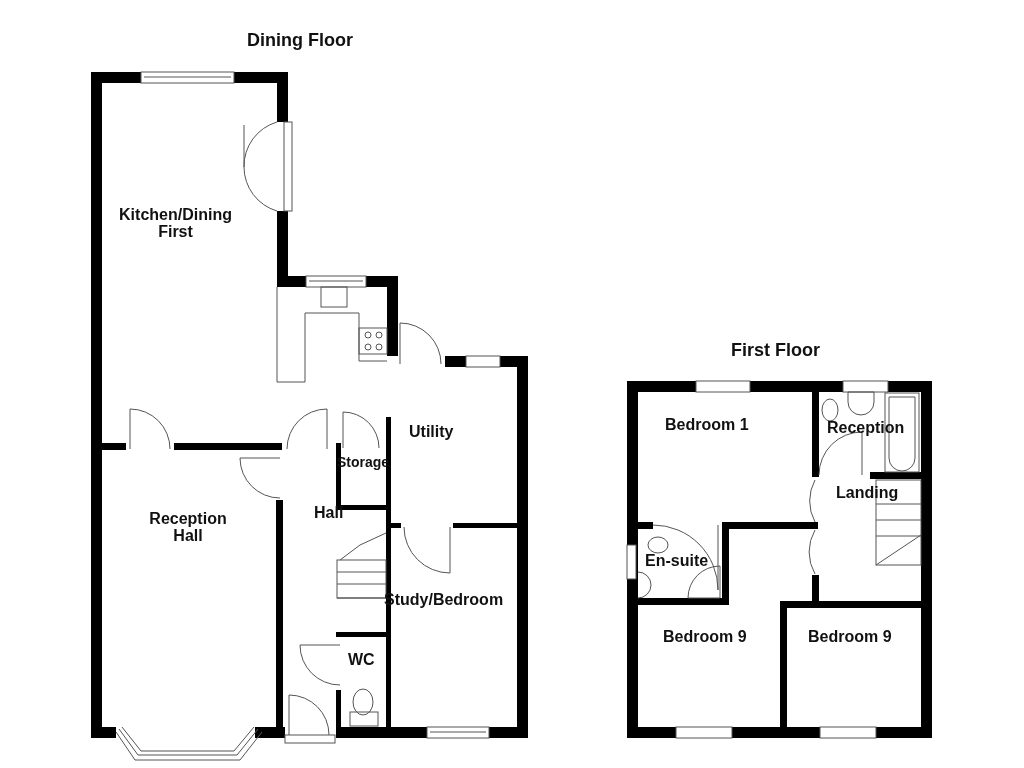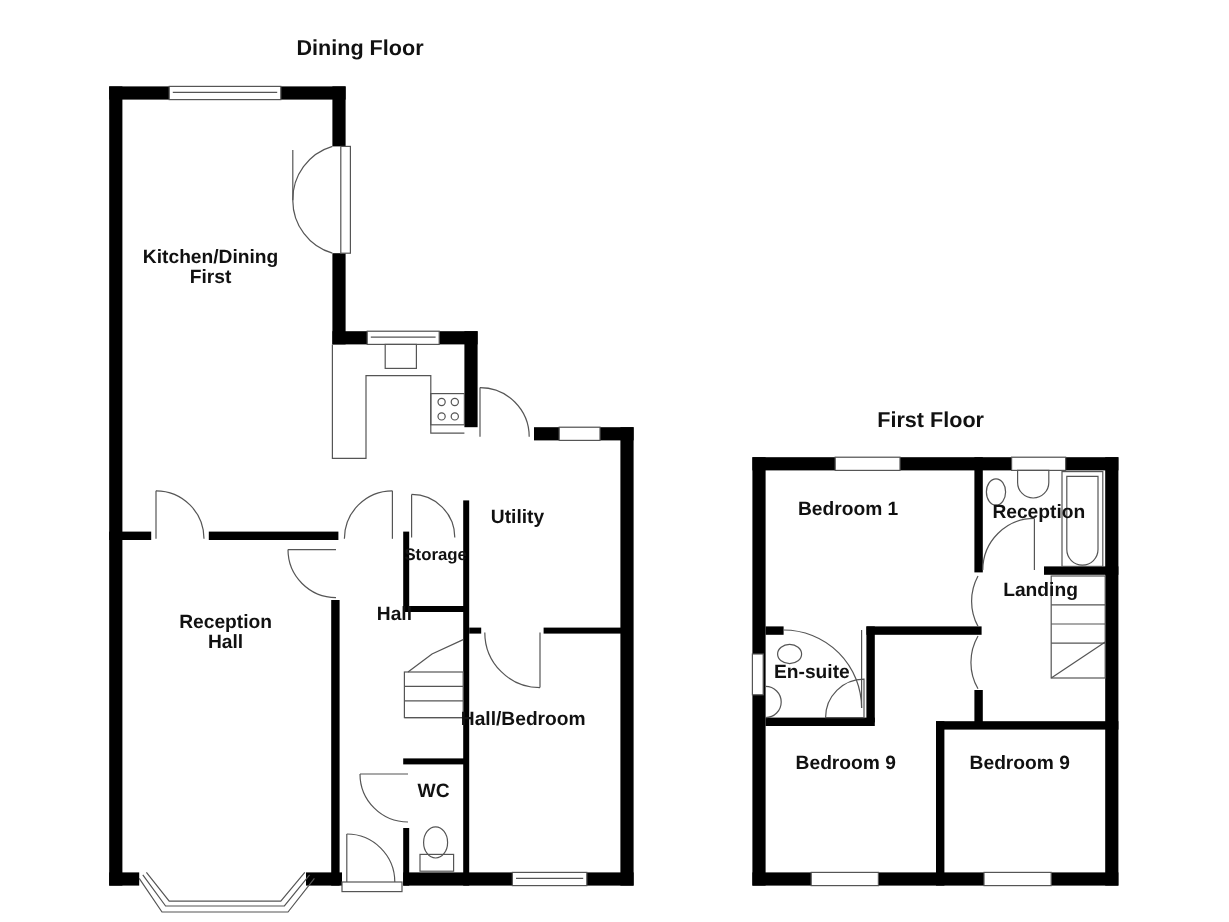--- a/index.html
+++ b/index.html
@@ -200,21 +200,21 @@
   <div>Kitchen/Dining</div>
   <div>First</div>
 </div>
 <div class="label room-label" style="left:138px; top:510px; width:100px;">
   <div>Reception</div>
   <div>Hall</div>
 </div>
 <div class="label room-label" style="left:314px; top:504px;">Hall</div>
 <div class="label small-label" style="left:337px; top:454px;">Storage</div>
 <div class="label room-label" style="left:409px; top:423px;text-align:right;">Utility</div>
-<div class="label room-label" style="left:384px; top:591px;">Hall/Bedroom</div>
+<div class="label room-label" style="left:384px; top:591px;">Study/Bedroom</div>
 <div class="label room-label" style="left:348px; top:651px;">WC</div>
 
 <div class="label room-label" style="left:665px; top:416px;">Bedroom 1</div>
 <div class="label room-label" style="left:827px; top:419px;">Reception</div>
 <div class="label room-label" style="left:836px; top:484px;">Landing</div>
 <div class="label room-label" style="left:645px; top:552px;">En-suite</div>
 <div class="label room-label" style="left:663px; top:628px;">Bedroom 9</div>
 <div class="label room-label" style="left:808px; top:628px;">Bedroom 9</div>
 
 </body></html>

